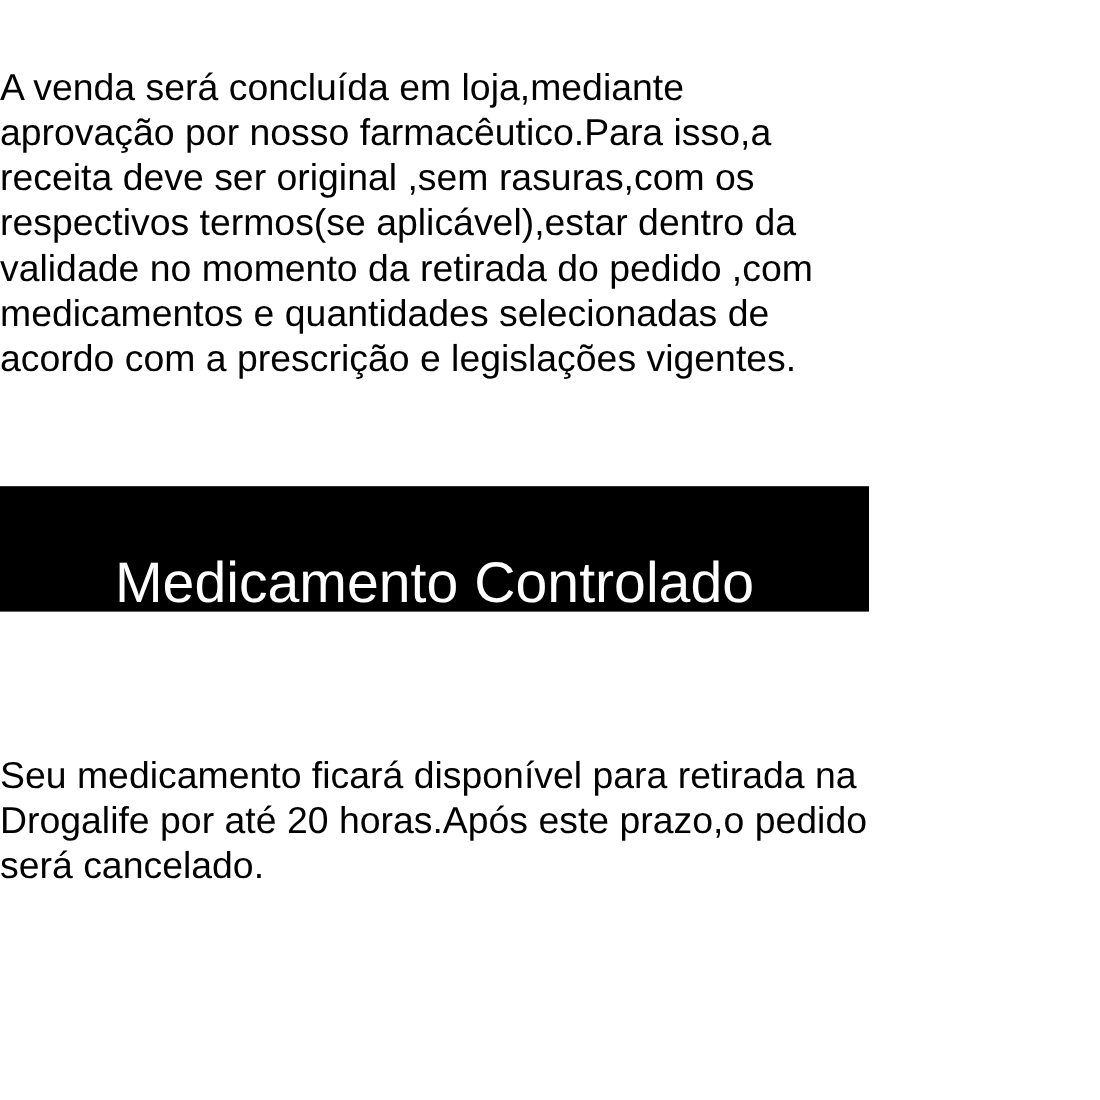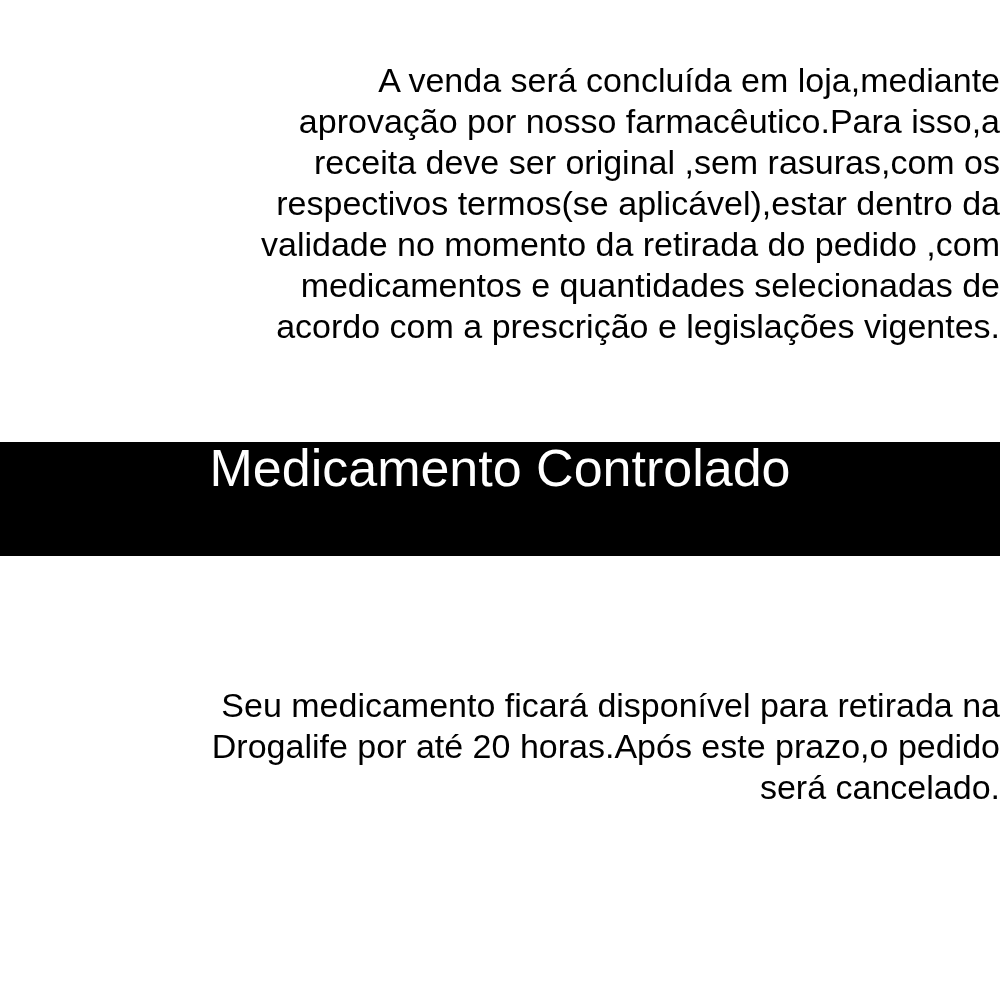--- a/index.html
+++ b/index.html
@@ -12,41 +12,41 @@
     height: 1000px;
     background: #ffffff;
     overflow: hidden;
     font-family: "Liberation Sans", sans-serif;
     color: #000000;
   }
   .notice {
     position: absolute;
     left: 0;
     right: 0;
-    text-align: right;
+    text-align: left;
     font-size: 34px;
     line-height: 41px;
     white-space: pre-line;
     color: #000000;
   }
   .notice-top {
     top: 60px;
   }
   .notice-bottom {
     top: 685px;
   }
   .banner {
     position: absolute;
     top: 442px;
     left: 0;
-    width: 1000px;
+    width: 790px;
     height: 114px;
     background: #000000;
     display: flex;
-    align-items: flex-start;
+    align-items: flex-end;
     justify-content: center;
   }
   .banner-label {
     color: #ffffff;
     font-size: 52px;
     line-height: 1;
     white-space: nowrap;
   }
 </style>
 </head>

